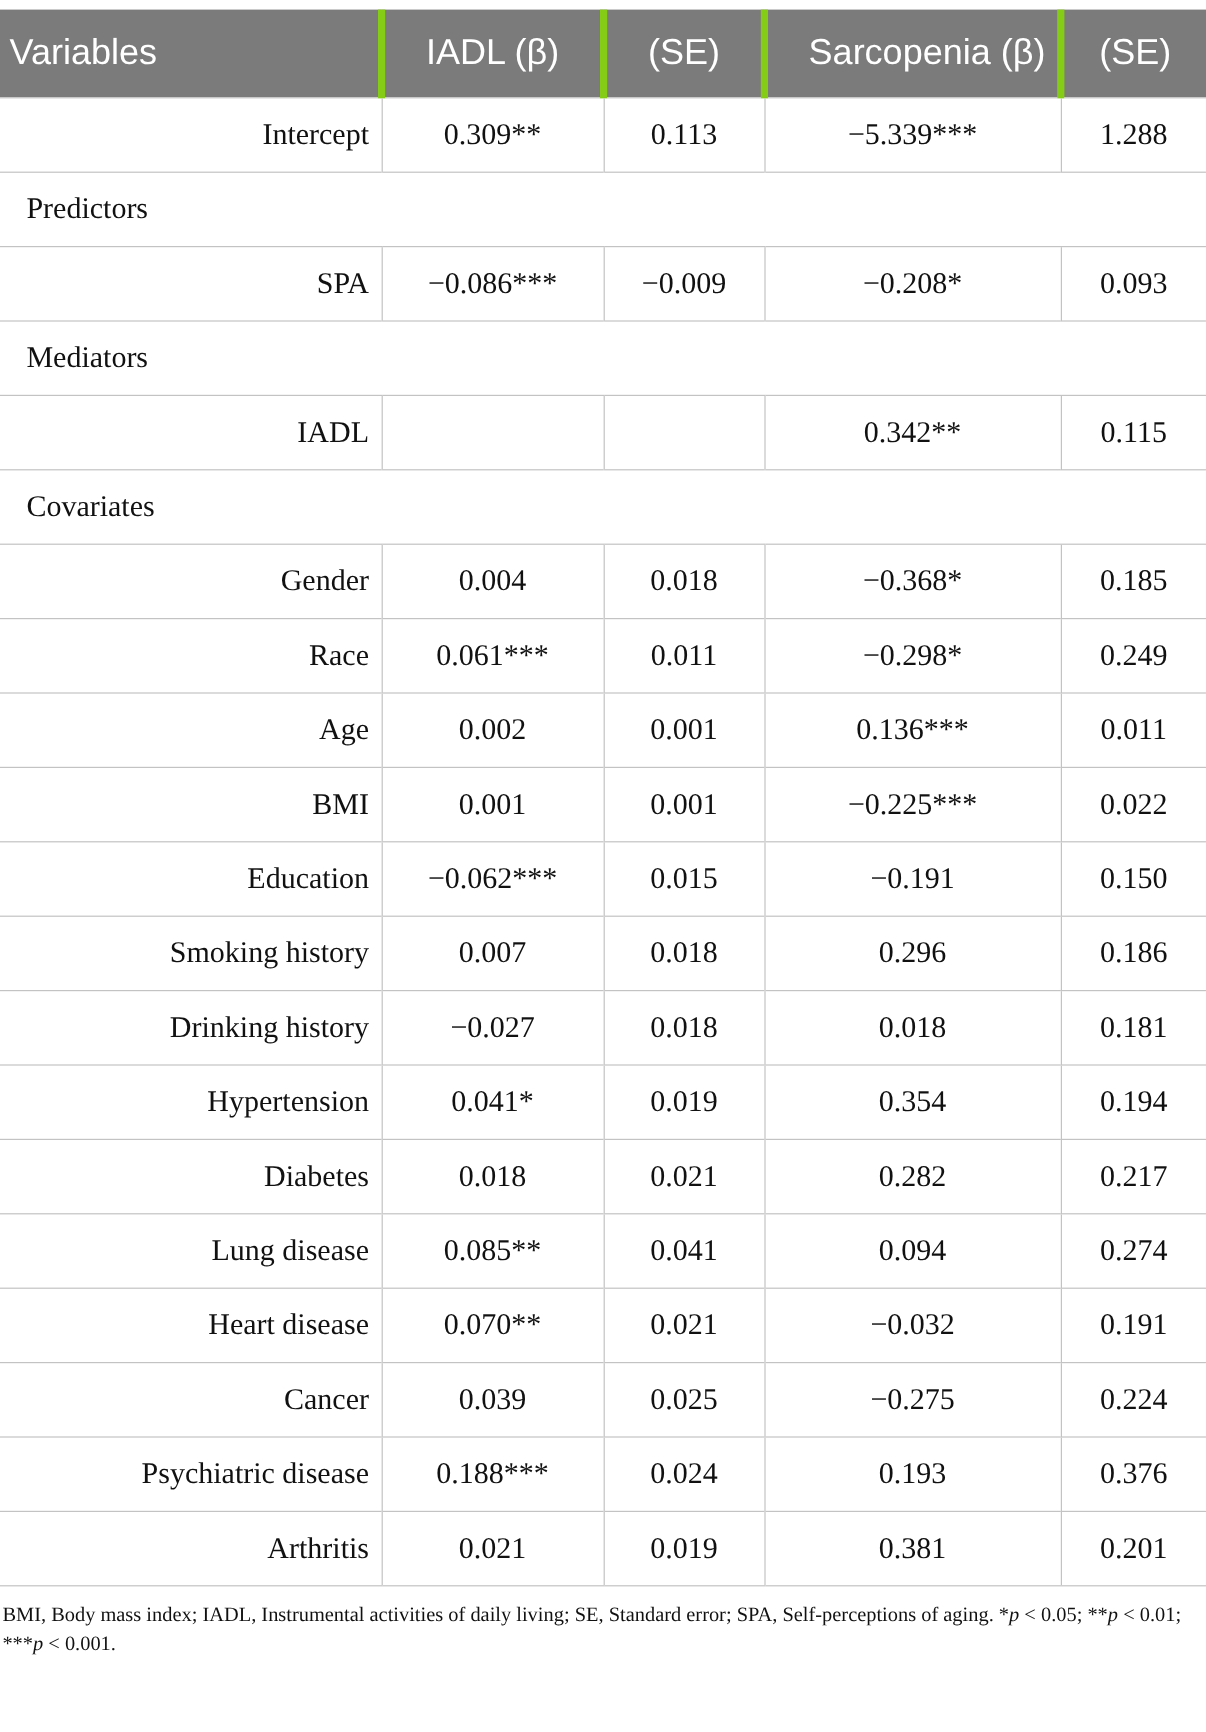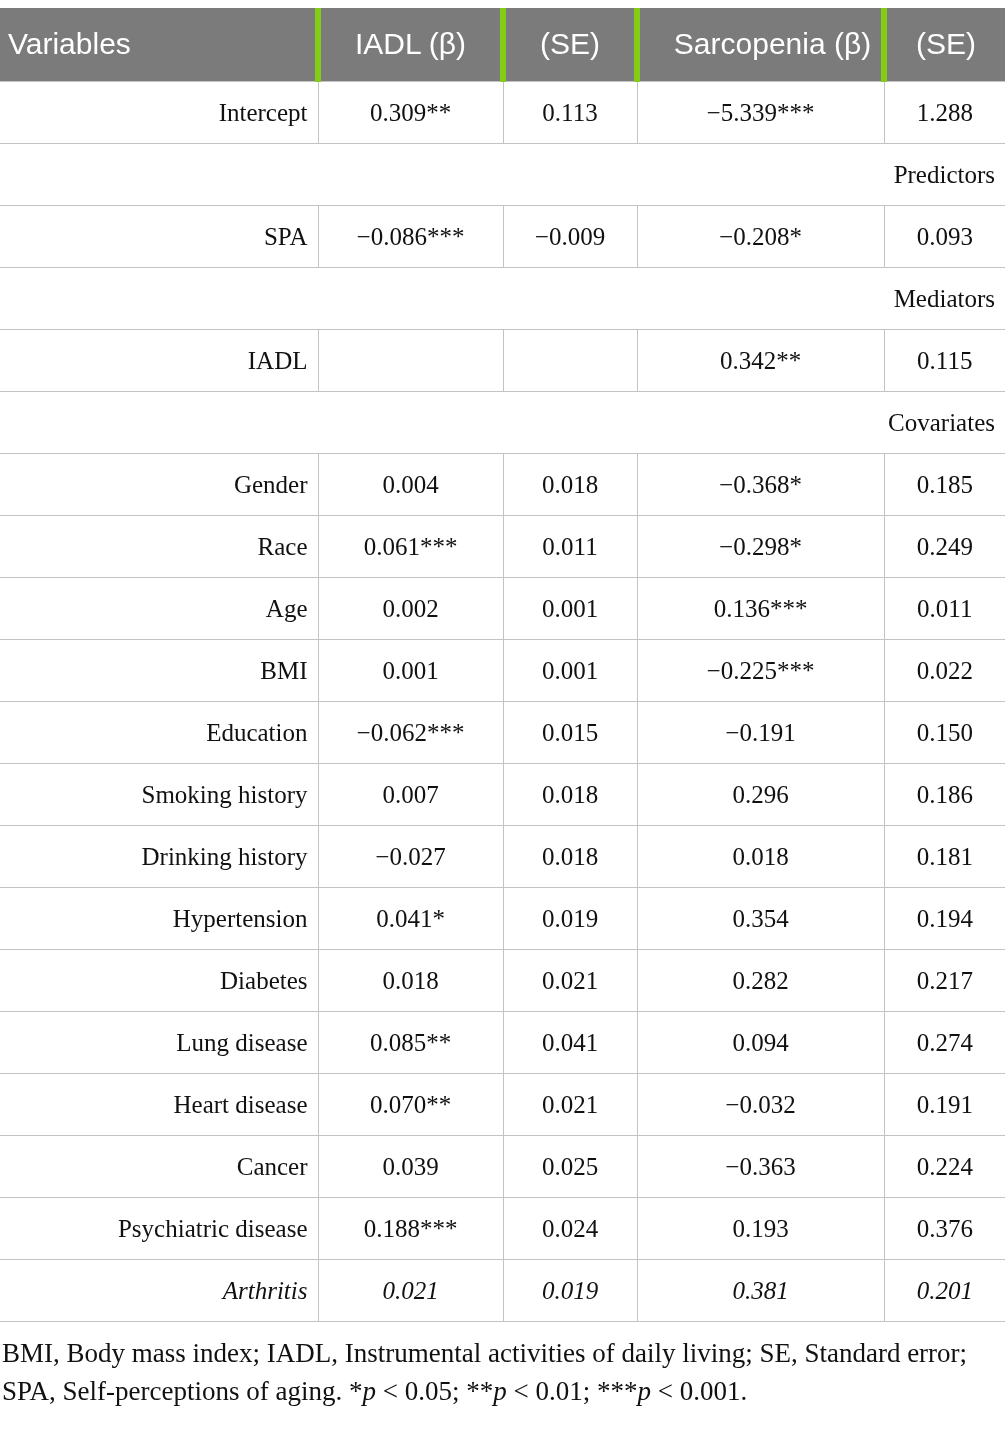--- a/index.html
+++ b/index.html
@@ -42,39 +42,38 @@
   }
   tbody td {
     font-size: 25px;
     line-height: 29px;
     padding: 16px 10px;
     border-top: 1px solid #c3c3c3;
     vertical-align: middle;
   }
   tbody tr:last-child td {
     border-bottom: 1px solid #c3c3c3;
-    font-style: italic;
   }
   td.value-cell {
     text-align: center;
     border-left: 1px solid #c3c3c3;
   }
   td.label-cell {
     text-align: right;
     padding-left: 22px;
   }
   td.label-cell.indent {
     padding-left: 50px;
   }
   td.section-cell {
-    text-align: right;
+    text-align: left;
     padding-left: 22px;
   }
   .footnote {
-    font-size: 27px;
+    font-size: 17px;
     line-height: 1.44;
     margin: 0;
     padding: 12px 6px 10px 2px;
     text-align: left;
   }
 </style>
 </head>
 <body>
 
 <div class="page">
@@ -200,21 +199,21 @@
           <td class="label-cell indent">Heart disease</td>
           <td class="value-cell">0.070**</td>
           <td class="value-cell">0.021</td>
           <td class="value-cell">−0.032</td>
           <td class="value-cell">0.191</td>
         </tr>
         <tr>
           <td class="label-cell indent">Cancer</td>
           <td class="value-cell">0.039</td>
           <td class="value-cell">0.025</td>
-          <td class="value-cell">−0.363</td>
+          <td class="value-cell">−0.275</td>
           <td class="value-cell">0.224</td>
         </tr>
         <tr>
           <td class="label-cell indent">Psychiatric disease</td>
           <td class="value-cell">0.188***</td>
           <td class="value-cell">0.024</td>
           <td class="value-cell">0.193</td>
           <td class="value-cell">0.376</td>
         </tr>
         <tr>

